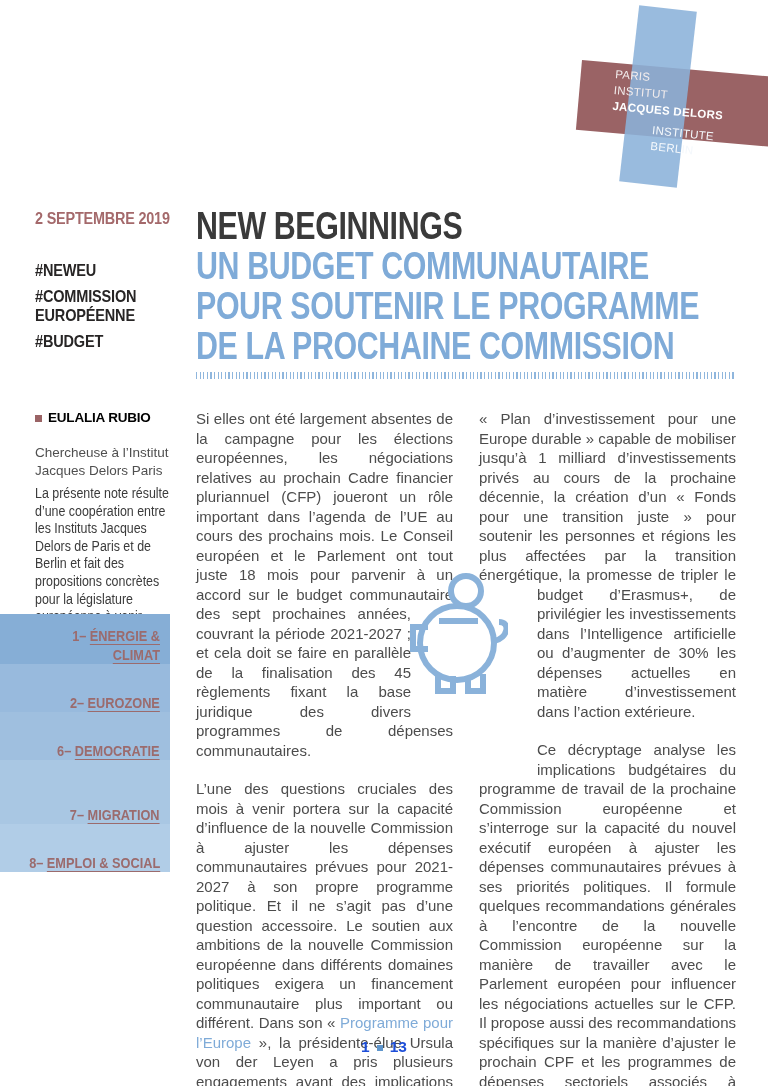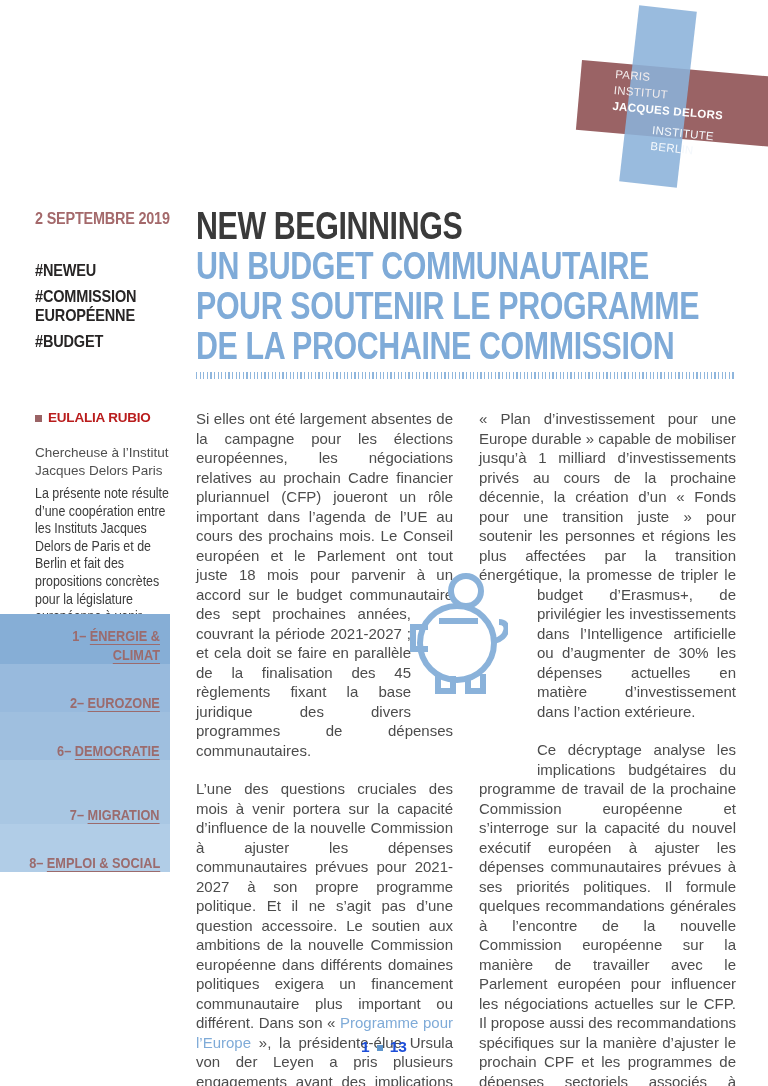--- a/index.html
+++ b/index.html
@@ -22,21 +22,21 @@
 
   
   .date { position:absolute; left:35px; top:210px; width:170px; color:#a4696b;
     font-weight:bold; font-size:16px; transform:scaleX(.9); transform-origin:left top;
     letter-spacing:-0.2px; }
   .hashtags { position:absolute; left:35px; top:261px; width:168px;
     transform:scaleX(.88); transform-origin:left top; }
   .hashtag { color:#272525; font-weight:bold; font-size:16.5px; line-height:19px;
     margin-bottom:7px; letter-spacing:-0.2px; }
   .author { position:absolute; left:35px; top:410px; width:140px; }
-  .author-name { font-size:13.5px; font-weight:bold; color:#b91c1c; letter-spacing:-0.2px; }
+  .author-name { font-size:13.5px; font-weight:bold; color:#000000; letter-spacing:-0.2px; }
   .author-bullet { display:inline-block; width:7px; height:7px; background:#9a6365;
     margin-right:6px; }
   .author-role { font-size:13.5px; line-height:18px; color:#4f4f4f; margin-top:19px; }
   .author-note { position:absolute; left:35px; top:485px; width:155px; font-size:13.8px;
     line-height:17.6px; color:#3b3b3b; transform:scaleX(.9); transform-origin:left top; }
 
   
   .toc { position:absolute; left:0; top:614px; width:170px; }
   .toc-item { display:flex; align-items:flex-end; justify-content:flex-end;
     padding-right:10px; cursor:pointer; }

